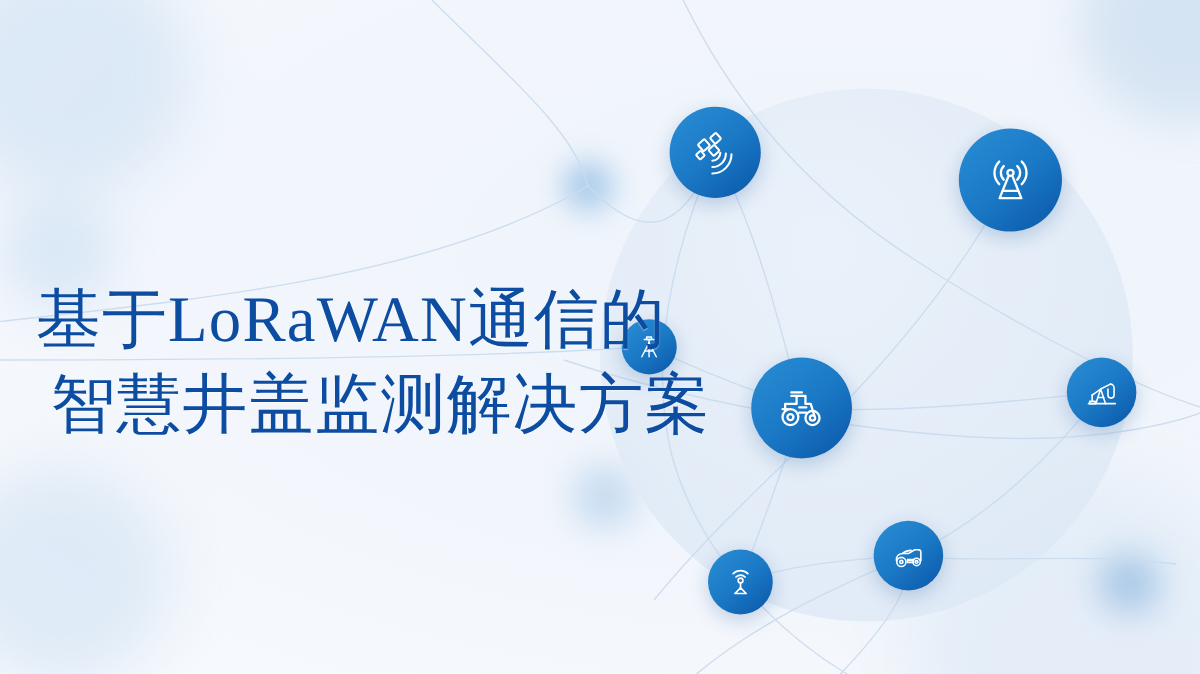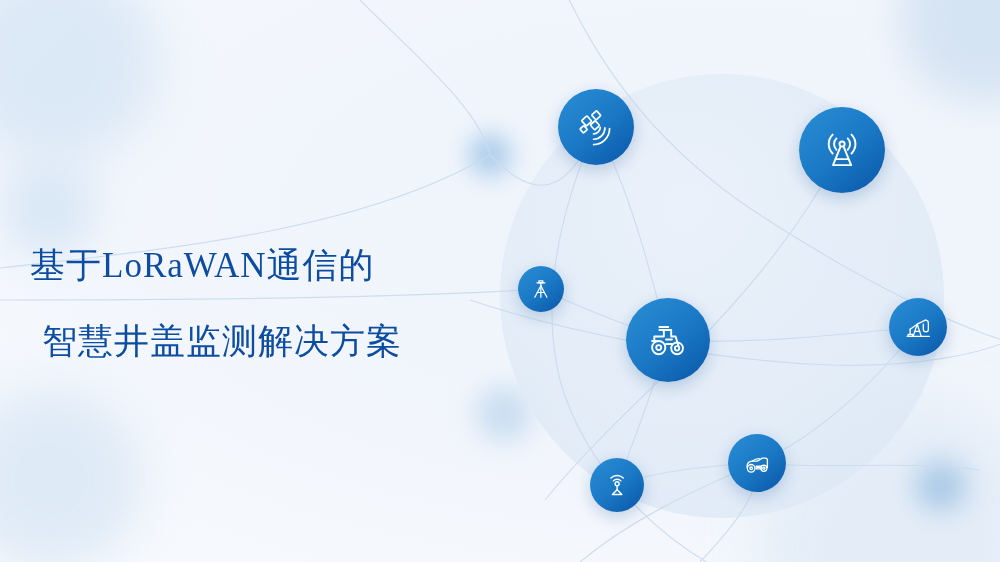--- a/index.html
+++ b/index.html
@@ -34,29 +34,29 @@
 
   
   #title-block{
     position:absolute;
     left:30px;
     top:228px;
     z-index:40;
   }
   .title-line{
     color:#0c4da2;
-    font-size:35px;
+    font-size:54px;
     line-height:76px;
     letter-spacing:1px;
     white-space:nowrap;
     font-family:"Liberation Serif","DejaVu Serif",serif;
     font-weight:400;
     text-shadow:0 1px 1px rgba(255,255,255,.55);
   }
-  #title-line-2{ padding-left:12px; }
+  #title-line-2{ padding-left:12px;font-family:Liberation Mono, monospace; }
 
   
   .node{
     position:absolute;
     border-radius:50%;
     display:flex;
     align-items:center;
     justify-content:center;
     z-index:30;
     box-shadow:0 5px 16px rgba(10,70,140,.22);

